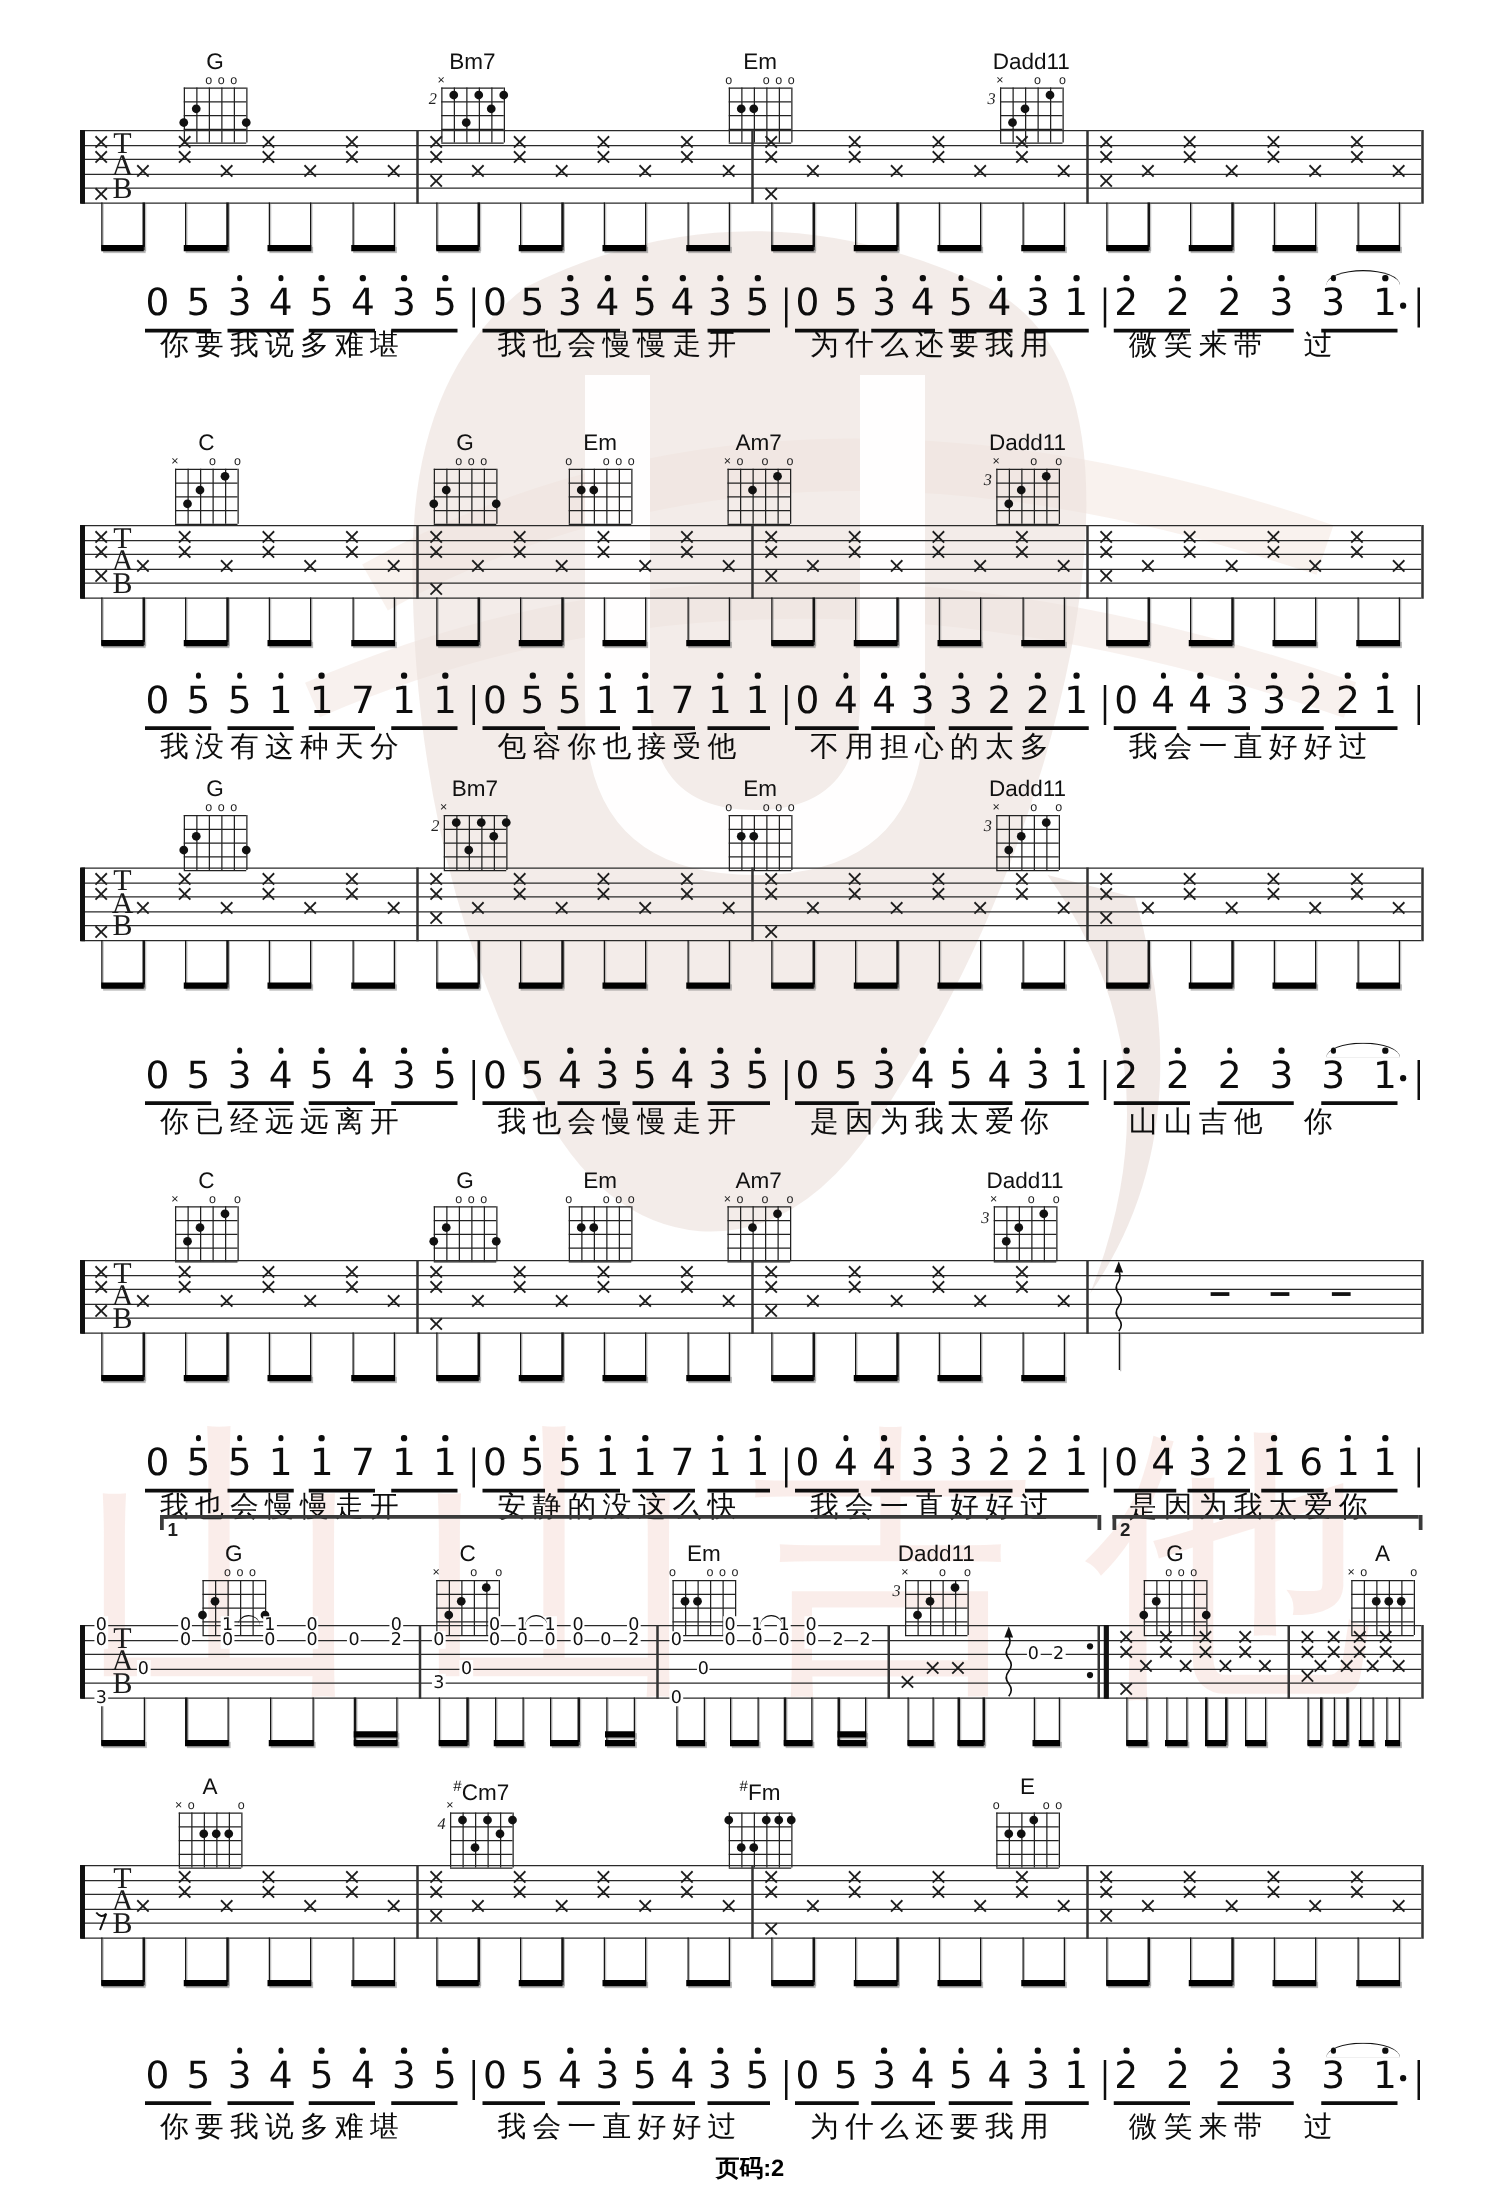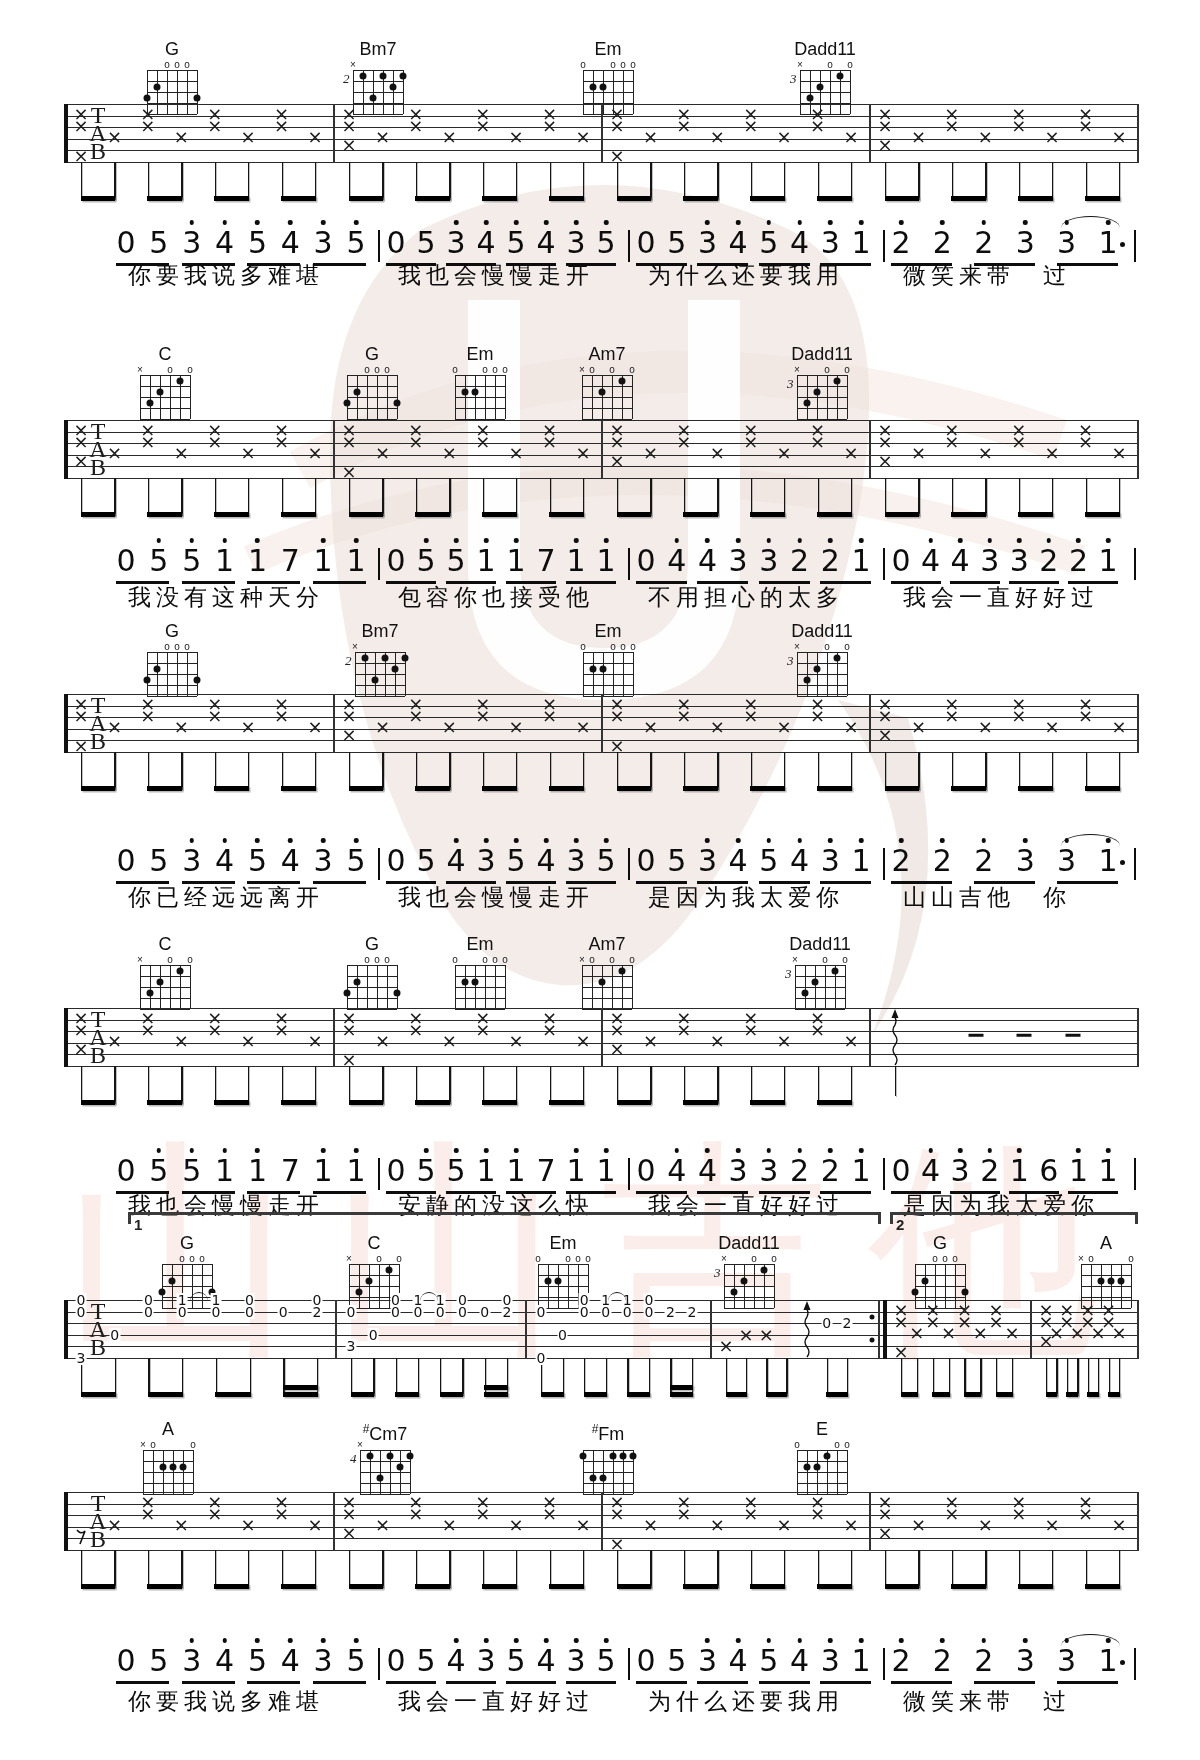--- a/index.html
+++ b/index.html
@@ -1866,13 +1866,14 @@
       <div class="jbeam" style="left: 973.8px; top: 1681px; width: 61.4px;"></div>
       <div class="jbeam" style="left: 1056.6px; top: 1681px; width: 61.4px;"></div>
       <div class="jtie" style="left: 1060.6px; top: 1634px; width: 59.4px;"></div>
       <div class="jbar" style="left: 1134px; top: 1648px;"></div>
       <div class="lyric" style="left: 128px; top: 1686px;">你要我说多难堪</div>
       <div class="lyric" style="left: 398px; top: 1686px;">我会一直好好过</div>
       <div class="lyric" style="left: 648px; top: 1686px;">为什么还要我用</div>
       <div class="lyric" style="left: 903px; top: 1686px;">微笑来带　过</div>
     </div>
 
+  <div class="footer" style="top:1722px;">页码:2</div>
 </div>
 
 </body></html>

